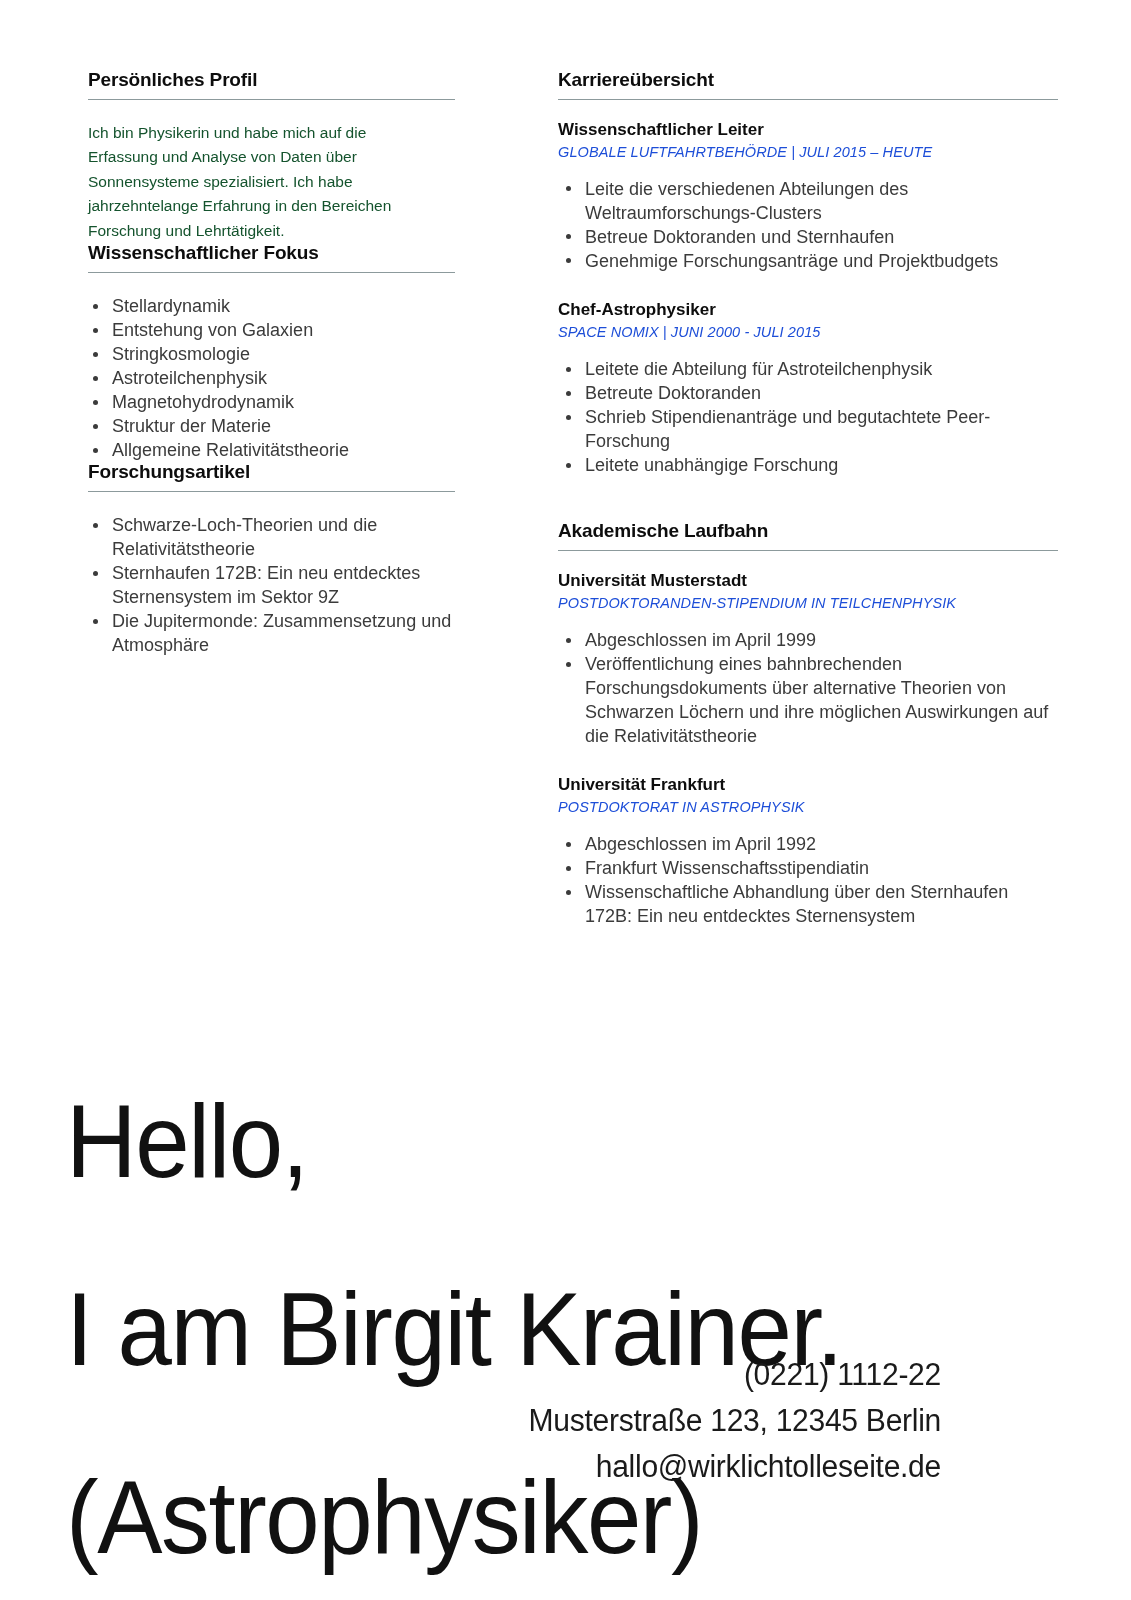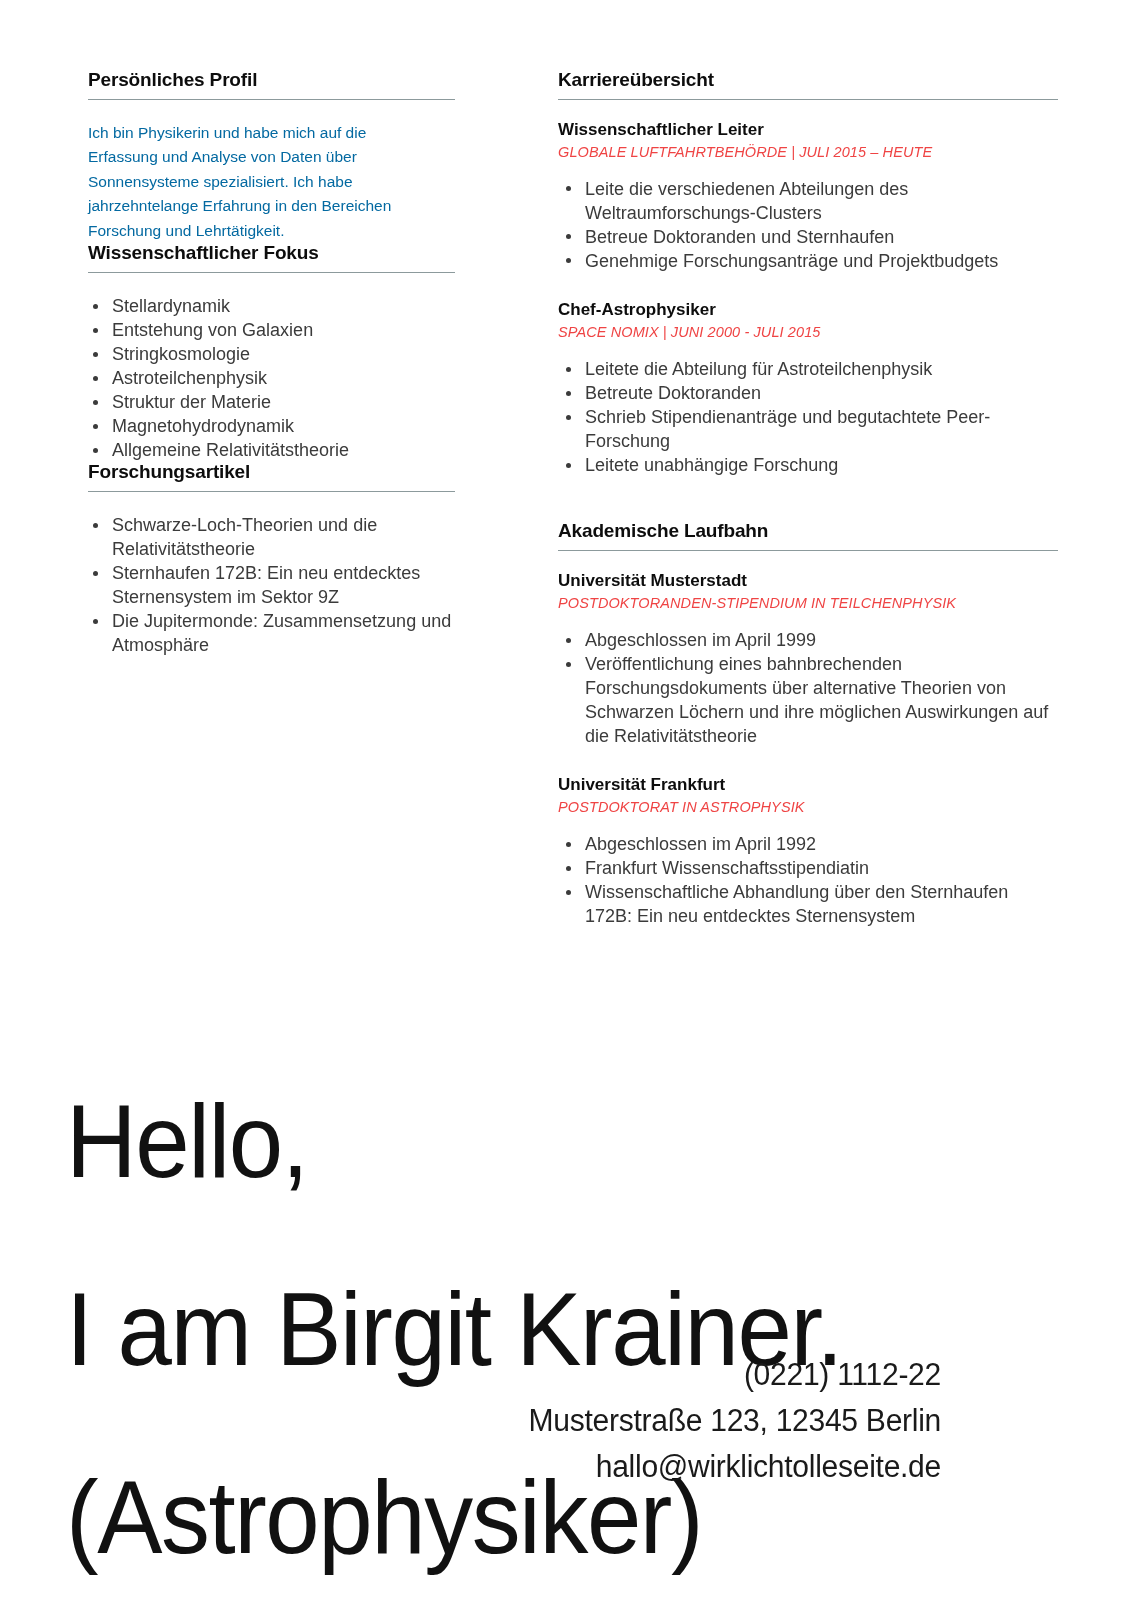--- a/index.html
+++ b/index.html
@@ -63,21 +63,21 @@
     background: #8c9a9c;
     width: 100%;
     margin-bottom: 21px;
   }
   .col-right .rule { margin-bottom: 19px; }
 
   
   .profile-text {
     font-size: 15.5px;
     line-height: 24.5px;
-    color: #0369a1;
+    color: #14532d;
     margin: 0;
     max-width: 330px;
   }
 
   
   ul.bullets {
     list-style: none;
     margin: 0;
     padding: 0;
   }
@@ -109,21 +109,21 @@
   .entry-title {
     font-size: 17px;
     font-weight: bold;
     color: #0d0d0d;
     line-height: 1.25;
     margin: 0 0 3px 0;
   }
   .entry-sub {
     font-size: 14.5px;
     font-style: italic;
-    color: #ef4444;
+    color: #1d4ed8;
     line-height: 1.3;
     margin: 0 0 15px 0;
     letter-spacing: 0.1px;
   }
   .entry ul.bullets li { padding-left: 27px; }
   .entry ul.bullets li::before { left: 8px; }
 
   .section-gap-academic { margin-top: 44px !important; }
 
   
@@ -183,22 +183,22 @@
       </div>
 
       <div class="section">
         <h2 class="section-heading">Wissenschaftlicher Fokus</h2>
         <div class="rule"></div>
         <ul class="bullets tight">
           <li>Stellardynamik</li>
           <li>Entstehung von Galaxien</li>
           <li>Stringkosmologie</li>
           <li>Astroteilchenphysik</li>
+          <li>Magnetohydrodynamik</li>
           <li>Struktur der Materie</li>
-          <li>Magnetohydrodynamik</li>
           <li>Allgemeine Relativitätstheorie</li>
         </ul>
       </div>
 
       <div class="section">
         <h2 class="section-heading">Forschungsartikel</h2>
         <div class="rule"></div>
         <ul class="bullets loose">
           <li>Schwarze-Loch-Theorien und die Relativitätstheorie</li>
           <li>Sternhaufen 172B: Ein neu entdecktes Sternensystem im Sektor 9Z</li>

